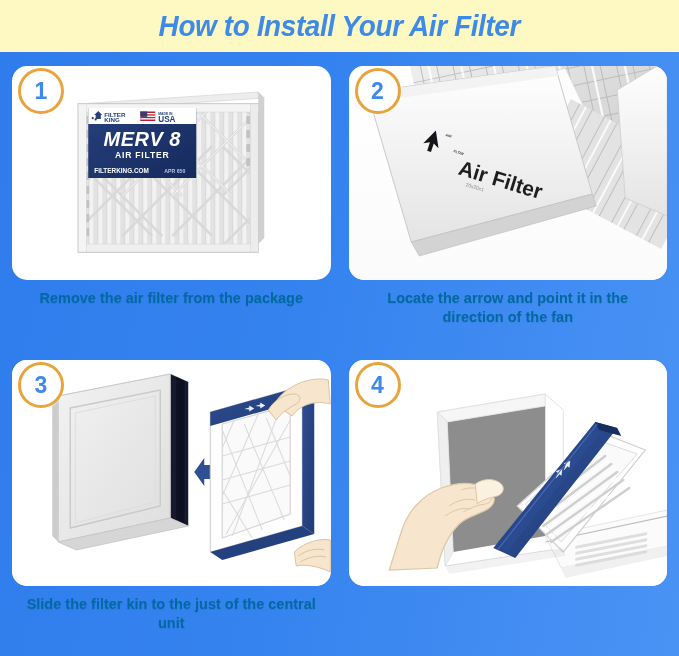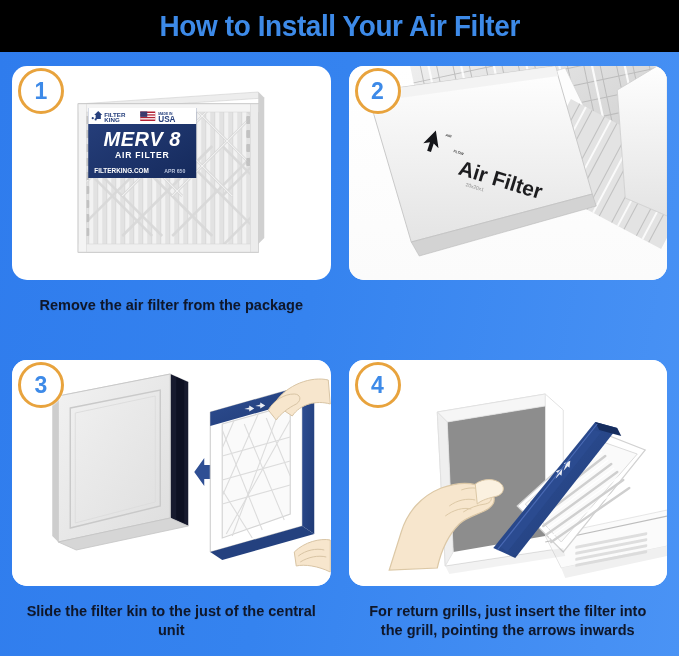--- a/index.html
+++ b/index.html
@@ -7,21 +7,21 @@
     width: 679px; height: 656px;
     font-family: "Liberation Sans", "DejaVu Sans", sans-serif;
     overflow: hidden;
     background: #ffffff;
   }
   .page { position: relative; width: 679px; height: 656px; background: #ffffff; }
 
   
   .title-bar {
     position: absolute; left: 0; top: 0; width: 679px; height: 52px;
-    background: #000000; display: flex; align-items: center; justify-content: center;
+    background: #fef9c3; display: flex; align-items: center; justify-content: center; font-style: italic;
   }
   .title-text {
     color: #3d8ae8; font-weight: bold; font-size: 30px; letter-spacing: -0.4px;
     font-family: "Liberation Sans Narrow", "Liberation Sans", sans-serif;
     transform: scaleX(0.93); transform-origin: center;
     white-space: nowrap;
   }
 
   
   .body-bg {
@@ -57,22 +57,22 @@
     display: flex; align-items: center; justify-content: center;
     z-index: 6;
     box-shadow: 0 0 0 1px rgba(255,255,255,0.35);
   }
   .badge span {
     color: #3d8ae8; font-weight: bold; font-size: 23px; line-height: 1;
     font-family: "Liberation Sans Narrow", "Liberation Sans", sans-serif;
   }
 
   .caption {
-    margin-top: 16px;
-    color: #0f172a; font-weight: bold; font-size: 14.5px; line-height: 1.28;
+    margin-top: 9px;
+    color: #0369a1; font-weight: bold; font-size: 14.5px; line-height: 1.28;
     text-align: center; padding: 0 8px;
     text-shadow: 0 1px 1px rgba(0,0,0,0.07);
   }
 
   .art { position: absolute; inset: 0; }
   svg { display: block; }
 </style>
 </head>
 <body>
 
@@ -259,20 +259,21 @@
               <text x="116" y="120" font-family="Liberation Sans, sans-serif" font-size="5" fill="#8e8e8e" transform="rotate(17 116 120)">20x20x1</text>
 
               <polygon points="62,176 243,128 247,140 70,190" fill="#000" opacity="0.04"></polygon>
             </g>
           </svg>
         </div>
         <div class="badge">
           <span>2</span>
         </div>
       </div>
+      <div class="caption">Locate the arrow and point it in the direction of the fan</div>
     </div>
 
     <div class="step tall">
       <div class="card">
         <div class="art">
           <svg viewBox="0 0 318 226" width="100%" height="100%">
             <defs>
               <linearGradient id="slotFace" x1="0" y1="0" x2="1" y2="1">
                 <stop offset="0" stop-color="#f2f2f2"></stop>
                   <stop offset="1" stop-color="#dedede"></stop>
@@ -421,17 +422,16 @@
                        C140 138, 132 140, 128 144 Z" fill="#fbf1e0" stroke="#dcc8a6" stroke-width="1"></path>
             </g>
 
             <polygon points="96,206 214,188 216,196 100,214" fill="#000" opacity="0.05"></polygon>
           </svg>
         </div>
         <div class="badge">
           <span>4</span>
         </div>
       </div>
-      <div class="caption">For return grills, just insert the filter into the grill, pointing the arrows inwards</div>
     </div>
 
   </div>
 </div>
 
 </body></html>

